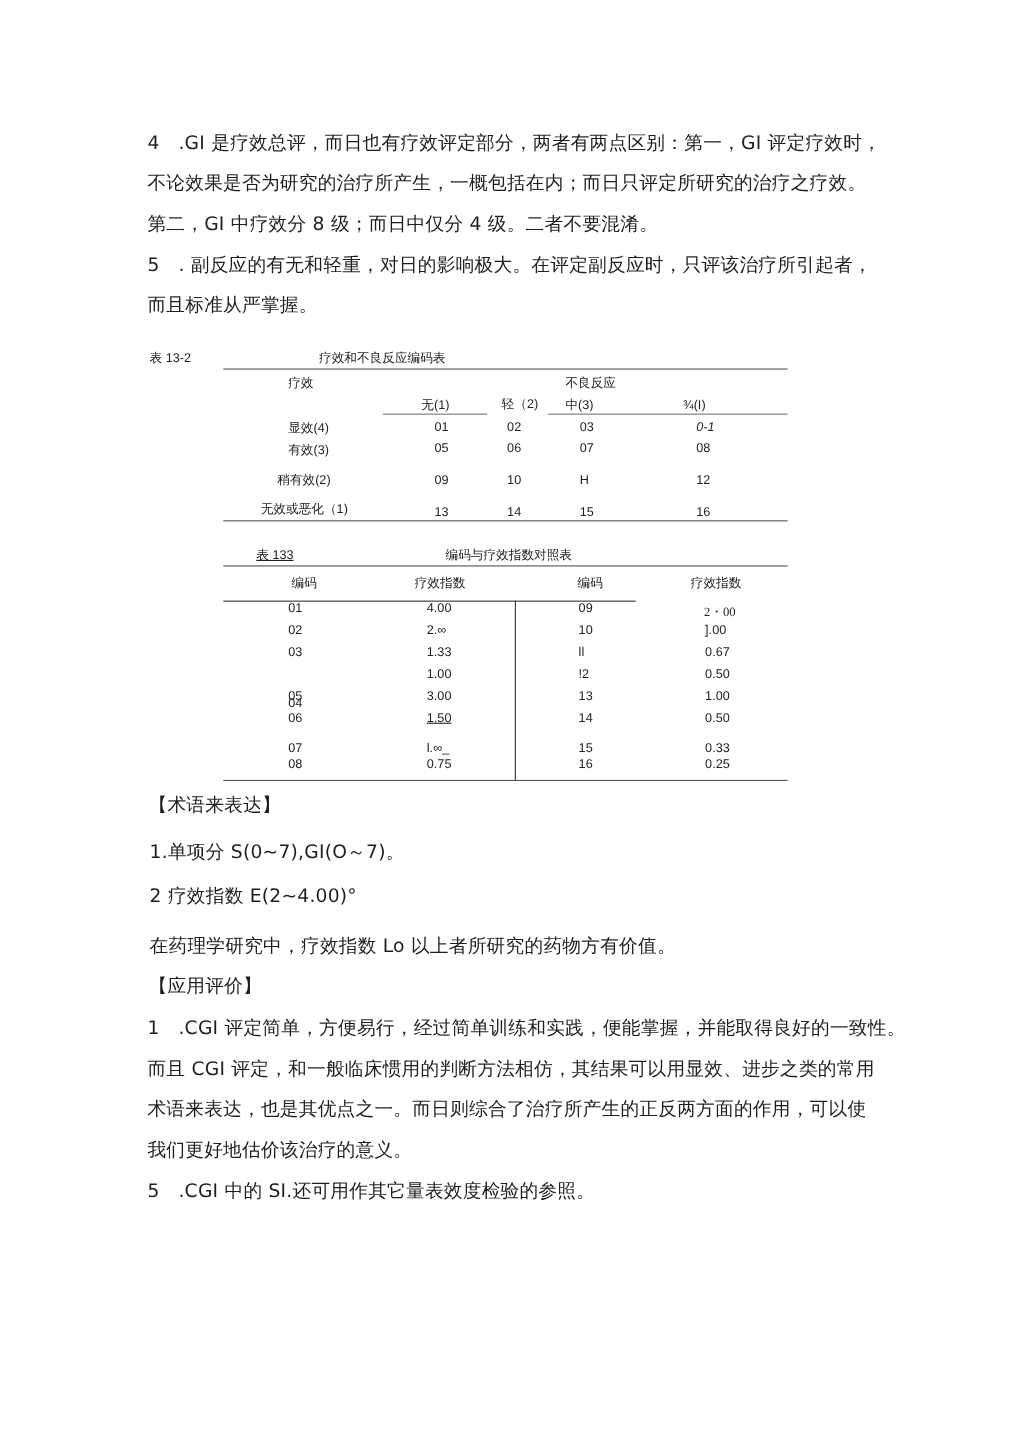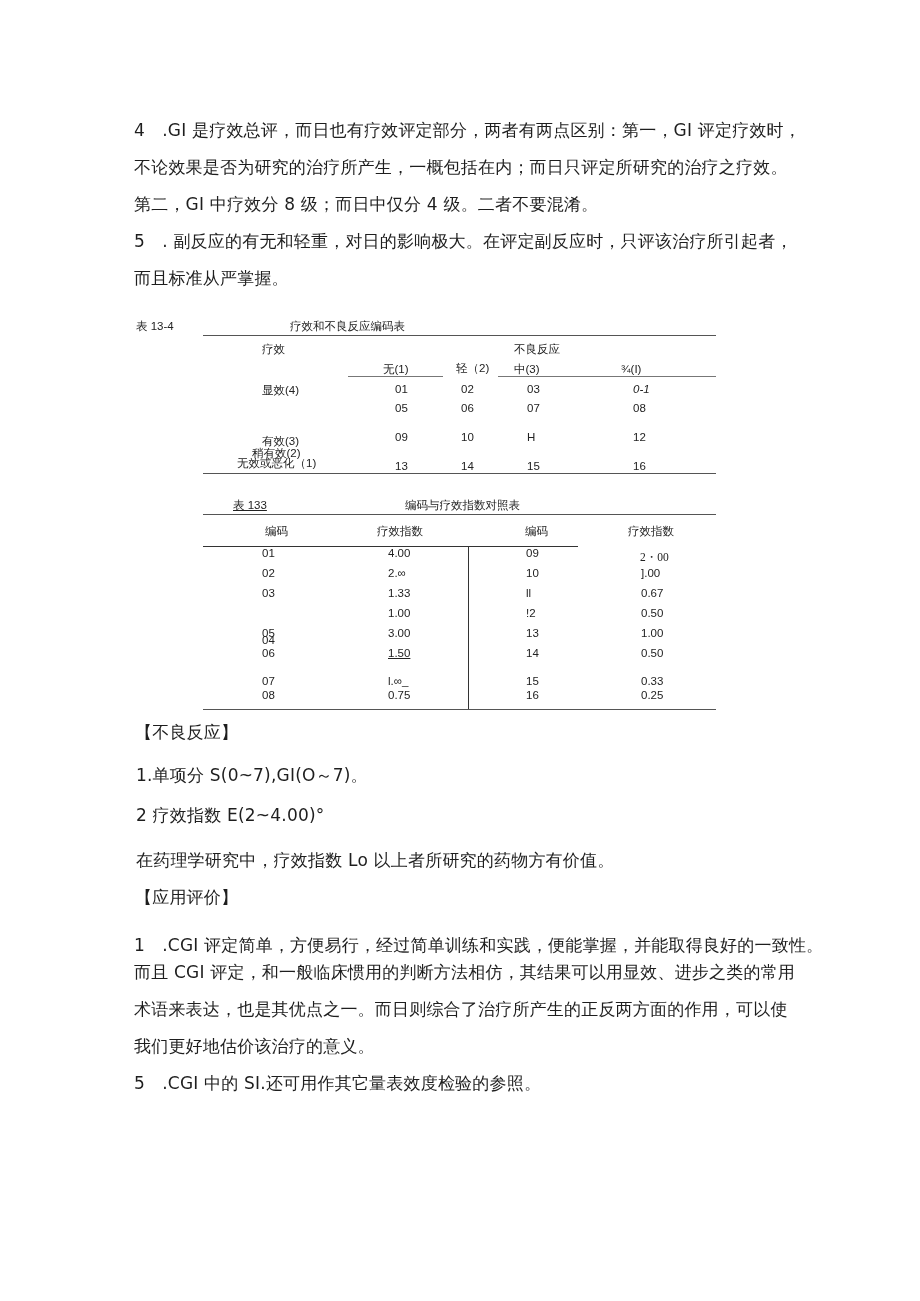--- a/index.html
+++ b/index.html
@@ -17,47 +17,47 @@
 
 <div class="page">
 
   <div class="para" style="top:120px;">4　.GI 是疗效总评，而日也有疗效评定部分，两者有两点区别：第一，GI 评定疗效时，</div>
   <div class="para" style="top:157px;">不论效果是否为研究的治疗所产生，一概包括在内；而日只评定所研究的治疗之疗效。</div>
   <div class="para" style="top:194px;">第二，GI 中疗效分 8 级；而日中仅分 4 级。二者不要混淆。</div>
   <div class="para" style="top:231px;">5　. 副反应的有无和轻重，对日的影响极大。在评定副反应时，只评该治疗所引起者，</div>
   <div class="para" style="top:268px;">而且标准从严掌握。</div>
 
   <div class="tbl" style="left:0;top:0;width:920px;height:1301px;">
-    <div class="cell" style="left:136px;top:319px;">表 13-4</div>
+    <div class="cell" style="left:136px;top:319px;">表 13-2</div>
     <div class="cell" style="left:290px;top:319px;">疗效和不良反应编码表</div>
     <div class="hline" style="left:203px;top:335px;width:513px;"></div>
 
     <div class="cell" style="left:262px;top:342px;">疗效</div>
     <div class="cell" style="left:514px;top:342px;">不良反应</div>
 
     <div class="cell" style="left:383px;top:362px;">无(1)</div>
     <div class="cell" style="left:456px;top:361px;">轻（2)</div>
     <div class="cell" style="left:514px;top:362px;">中(3)</div>
     <div class="cell" style="left:621px;top:362px;">¾(I)</div>
     <div class="hline thin" style="left:348px;top:376px;width:95px;"></div>
     <div class="hline thin" style="left:498px;top:376px;width:218px;"></div>
 
     <div class="cell" style="left:262px;top:383px;">显效(4)</div>
     <div class="cell" style="left:395px;top:382px;">01</div>
     <div class="cell" style="left:461px;top:382px;">02</div>
     <div class="cell" style="left:527px;top:382px;">03</div>
     <div class="cell" style="left:633px;top:382px;font-style:italic;">0-1</div>
 
-    <div class="cell" style="left:262px;top:403px;margin-top:31px;">有效(3)</div>
+    <div class="cell" style="left:262px;top:403px;">有效(3)</div>
     <div class="cell" style="left:395px;top:401px;">05</div>
     <div class="cell" style="left:461px;top:401px;">06</div>
     <div class="cell" style="left:527px;top:401px;">07</div>
     <div class="cell" style="left:633px;top:401px;">08</div>
 
-    <div class="cell" style="left:252px;top:430px;margin-top:16px;">稍有效(2)</div>
+    <div class="cell" style="left:252px;top:430px;">稍有效(2)</div>
     <div class="cell" style="left:395px;top:430px;">09</div>
     <div class="cell" style="left:461px;top:430px;">10</div>
     <div class="cell" style="left:527px;top:430px;">H</div>
     <div class="cell" style="left:633px;top:430px;">12</div>
 
     <div class="cell" style="left:237px;top:456px;">无效或恶化（1)</div>
     <div class="cell" style="left:395px;top:459px;">13</div>
     <div class="cell" style="left:461px;top:459px;">14</div>
     <div class="cell" style="left:527px;top:459px;">15</div>
     <div class="cell" style="left:633px;top:459px;">16</div>
@@ -111,25 +111,25 @@
     <div class="cell" style="left:526px;top:674px;">15</div>
     <div class="cell" style="left:641px;top:674px;">0.33</div>
 
     <div class="cell" style="left:262px;top:688px;">08</div>
     <div class="cell" style="left:388px;top:688px;">0.75</div>
     <div class="cell" style="left:526px;top:688px;">16</div>
     <div class="cell" style="left:641px;top:688px;">0.25</div>
     <div class="hline" style="left:203px;top:709px;width:513px;"></div>
   </div>
 
-  <div class="para" style="top:722px;left:135px;">【不良反应】</div>
+  <div class="para" style="top:722px;left:135px;">【术语来表达】</div>
   <div class="para" style="top:765px;left:136px;">1.单项分 S(0~7),GI(O～7)。</div>
   <div class="para" style="top:805px;left:136px;">2 疗效指数 E(2~4.00)°</div>
   <div class="para" style="top:850px;left:136px;">在药理学研究中，疗效指数 Lo 以上者所研究的药物方有价值。</div>
 
   <div class="para" style="top:887px;left:135px;">【应用评价】</div>
-  <div class="para" style="top:925px;margin-top:10px;">1　.CGI 评定简单，方便易行，经过简单训练和实践，便能掌握，并能取得良好的一致性。</div>
+  <div class="para" style="top:925px;">1　.CGI 评定简单，方便易行，经过简单训练和实践，便能掌握，并能取得良好的一致性。</div>
   <div class="para" style="top:962px;">而且 CGI 评定，和一般临床惯用的判断方法相仿，其结果可以用显效、进步之类的常用</div>
   <div class="para" style="top:999px;">术语来表达，也是其优点之一。而日则综合了治疗所产生的正反两方面的作用，可以使</div>
   <div class="para" style="top:1036px;">我们更好地估价该治疗的意义。</div>
   <div class="para" style="top:1073px;">5　.CGI 中的 SI.还可用作其它量表效度检验的参照。</div>
 
 </div>
 
 </body></html>

